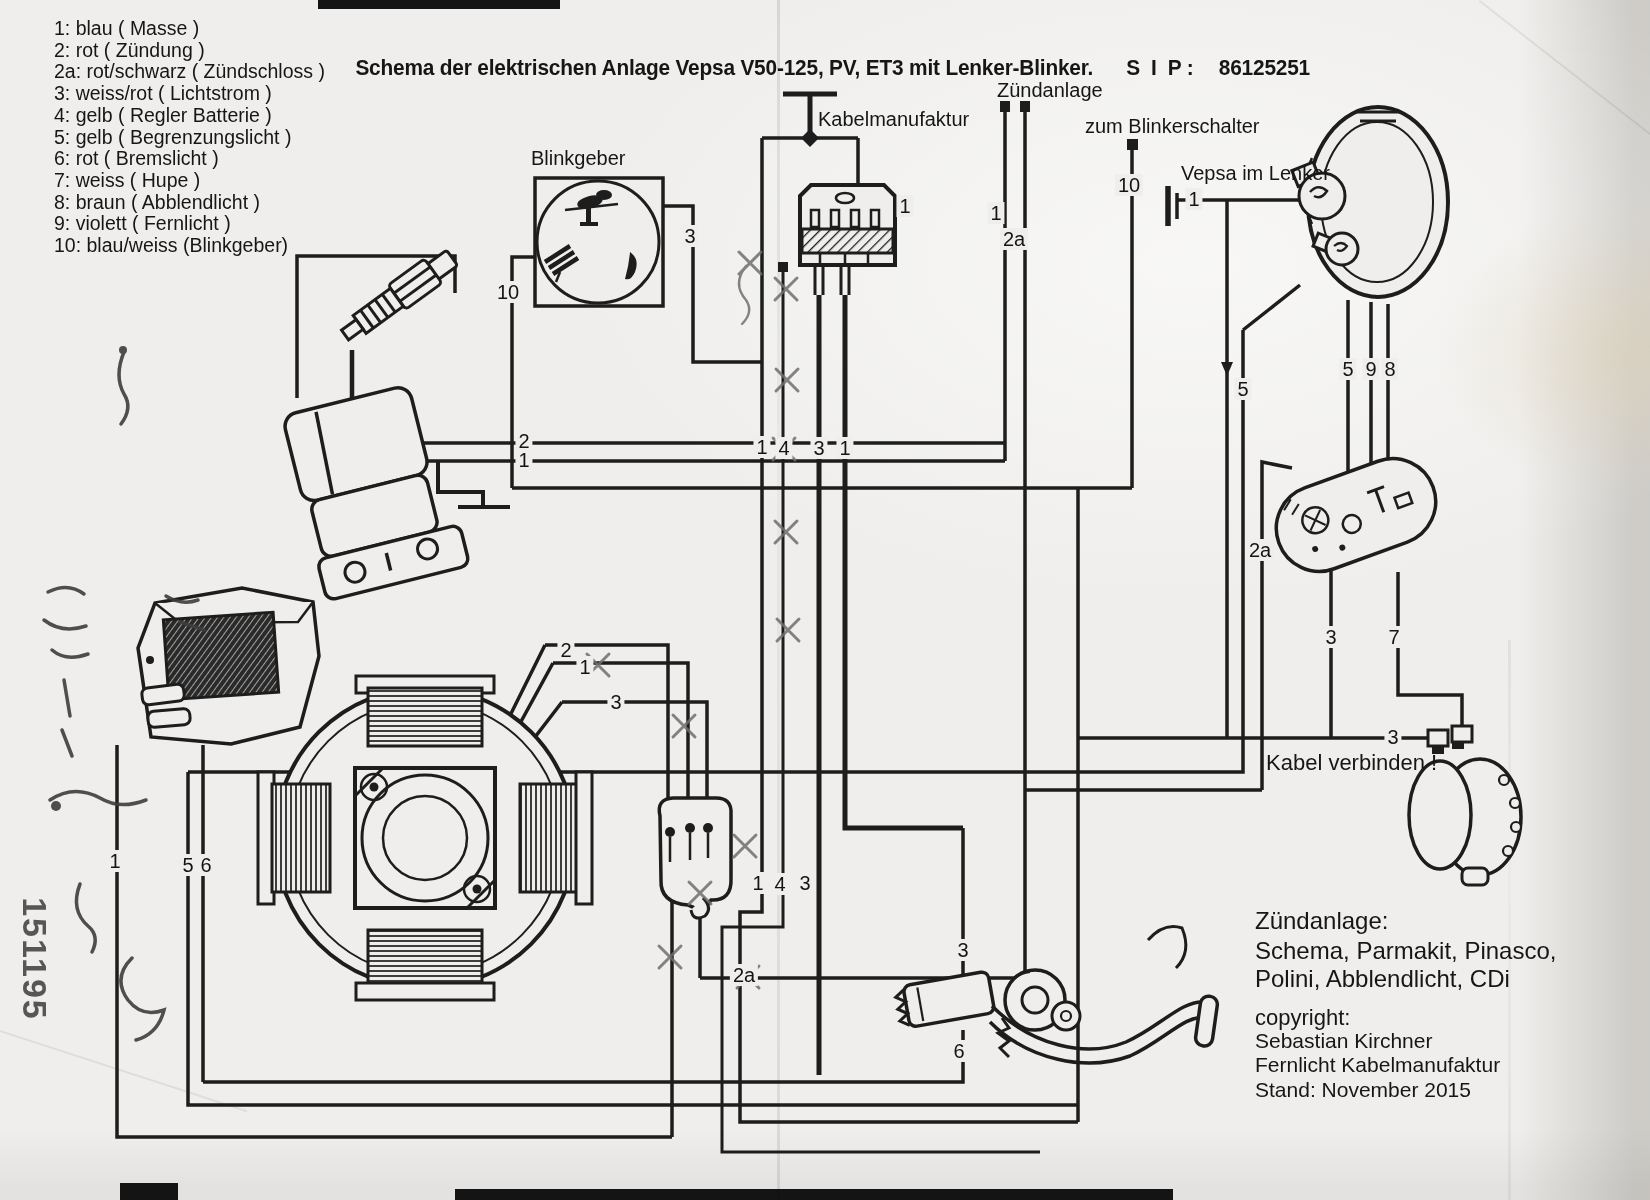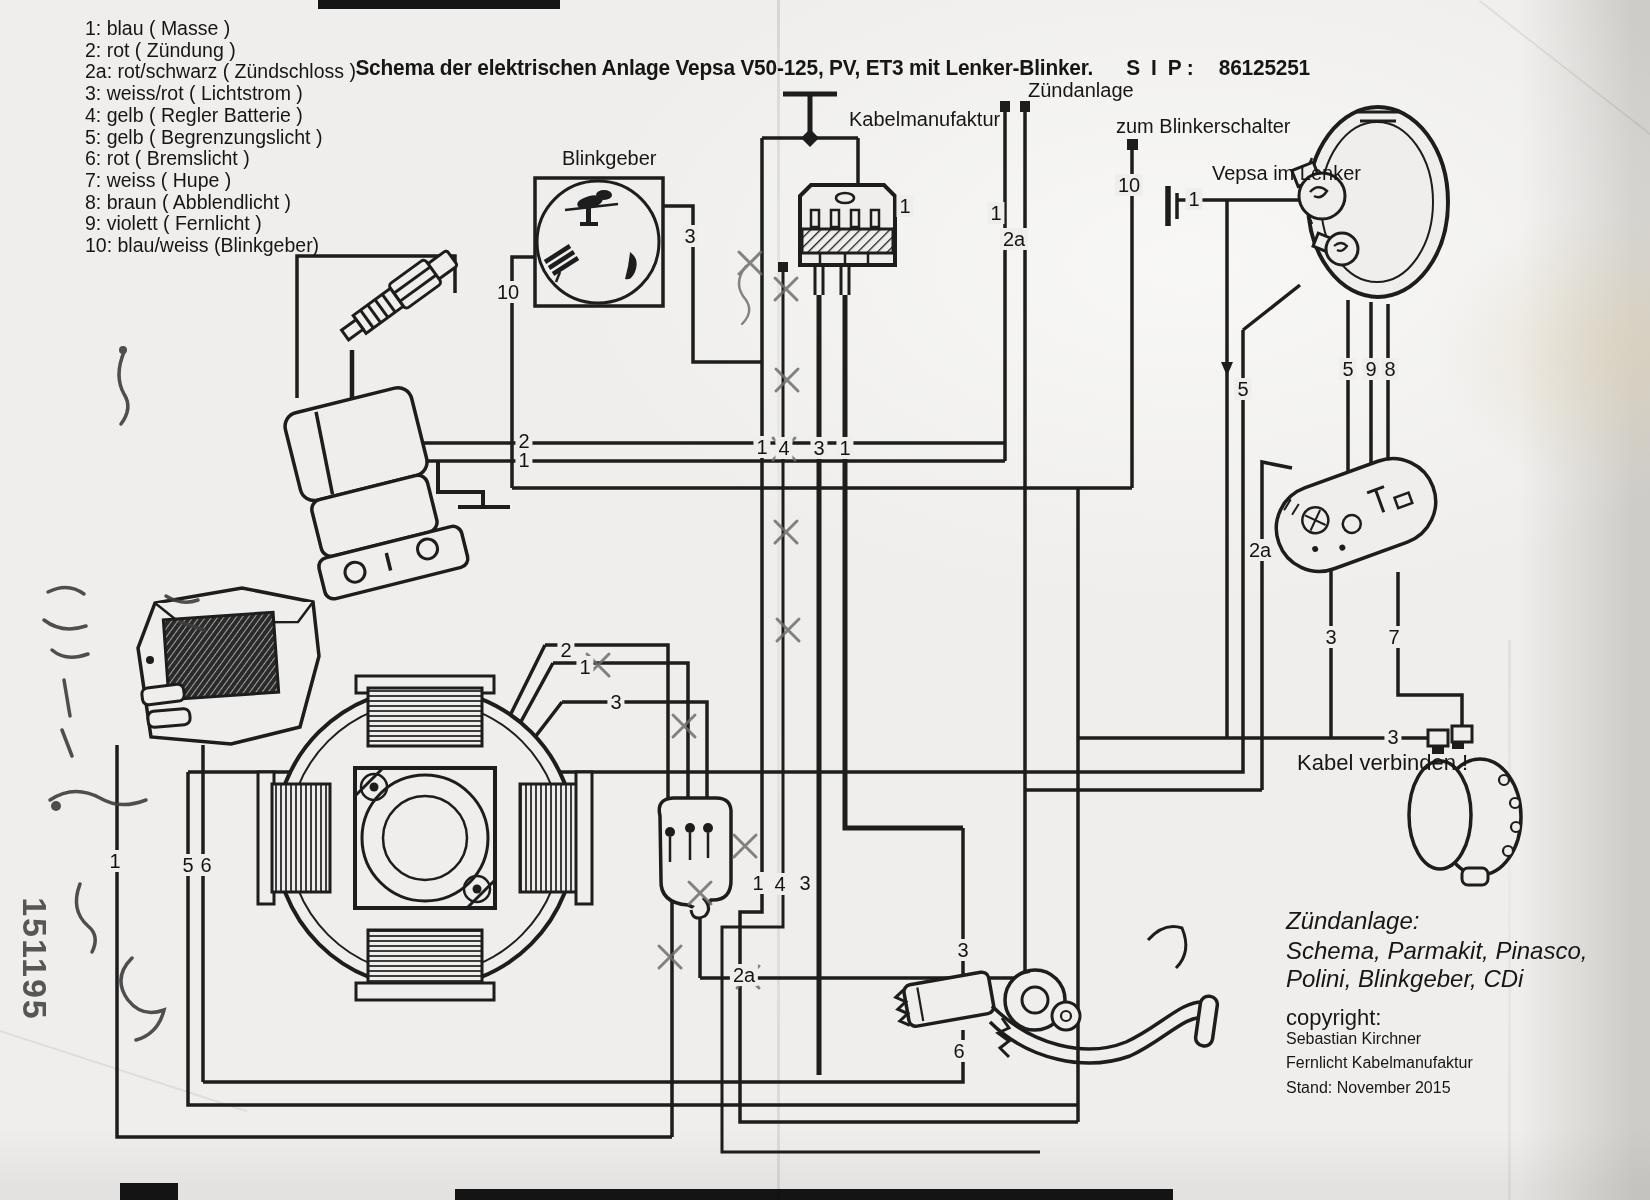--- a/index.html
+++ b/index.html
@@ -12,29 +12,29 @@
       linear-gradient(90deg, rgba(0,0,0,0) 92%, rgba(120,115,105,.28) 99%),
       linear-gradient(0deg, rgba(0,0,0,.05) 1%, rgba(0,0,0,0) 6%),
       #efeeec;
     color:#161616;
   }
   .crease{position:absolute;pointer-events:none;}
   .crease.v{width:3px;background:linear-gradient(180deg,rgba(0,0,0,.10),rgba(0,0,0,.03) 40%,rgba(0,0,0,.09));}
   .crease.d{height:2px;background:rgba(0,0,0,.07);transform-origin:0 0;}
   .bar{position:absolute;background:#141414;}
   svg{position:absolute;left:0;top:0;}
-  .lbl{position:absolute;white-space:pre;line-height:1.08;margin-left:31px;}
+  .lbl{position:absolute;white-space:pre;line-height:1.08;}
   .legend-item{font-size:19.5px;line-height:21.7px;white-space:pre;}
   .title-row{position:absolute;left:333px;top:31px;font-weight:bold;font-size:21.5px;letter-spacing:-0.2px;transform:scaleX(.97);transform-origin:0 0;white-space:pre;}
   .title-row .gap1{display:inline-block;width:34px;}
   .title-row .gap2{display:inline-block;width:26px;}
   .complabel{font-size:20px;}
   .wlabel{position:absolute;transform:translate(-50%,-50%);font-size:20px;line-height:1;background:#efeeec;padding:1px 3px;color:#141414;}
-  .info{font-size:24px;font-style:italic;}
-  .info-small{font-size:16px;}
+  .info{font-size:24px;}
+  .info-small{font-size:21px;}
   .bold{font-weight:normal;}
   #stamp{position:absolute;left:-30px;top:940px;width:130px;height:38px;font-size:34px;letter-spacing:2px;color:#3c3c3c;transform:rotate(90deg);text-align:center;font-weight:bold;opacity:.85;}
 </style>
 </head>
 <body>
 
 <div id="page">
 
   <div class="bar" style="left:318px;top:0;width:242px;height:9px"></div>
   <div class="bar" style="left:455px;top:1189px;width:718px;height:11px"></div>
@@ -308,21 +308,21 @@
 
   <div class="lbl complabel" style="left:531px;top:148px">Blinkgeber</div>
   <div class="lbl complabel" style="left:818px;top:109px">Kabelmanufaktur</div>
   <div class="lbl complabel" style="left:997px;top:80px">Zündanlage</div>
   <div class="lbl complabel" style="left:1085px;top:116px">zum Blinkerschalter</div>
   <div class="lbl complabel" style="left:1181px;top:163px">Vepsa im Lenker</div>
   <div class="lbl bold" style="left:1266px;top:751px;font-size:22px">Kabel verbinden !</div>
 
   <div class="lbl info" style="left:1255px;top:908px">Zündanlage:</div>
   <div class="lbl info" style="left:1255px;top:938px">Schema, Parmakit, Pinasco,</div>
-  <div class="lbl info" style="left:1255px;top:966px">Polini, Blinkgeber, CDi</div>
+  <div class="lbl info" style="left:1255px;top:966px">Polini, Abblendlicht, CDi</div>
   <div class="lbl bold" style="left:1255px;top:1006px;font-size:22px">copyright:</div>
   <div class="lbl info-small" style="left:1255px;top:1030px">Sebastian Kirchner</div>
   <div class="lbl info-small" style="left:1255px;top:1054px">Fernlicht Kabelmanufaktur</div>
   <div class="lbl info-small" style="left:1255px;top:1079px">Stand: November 2015</div>
 
   <div id="stamp">151195</div>
 
   <div id="wire-labels">
       <span class="wlabel" style="left: 690px; top: 236px;">3</span>
       <span class="wlabel" style="left: 508px; top: 292px;">10</span>

